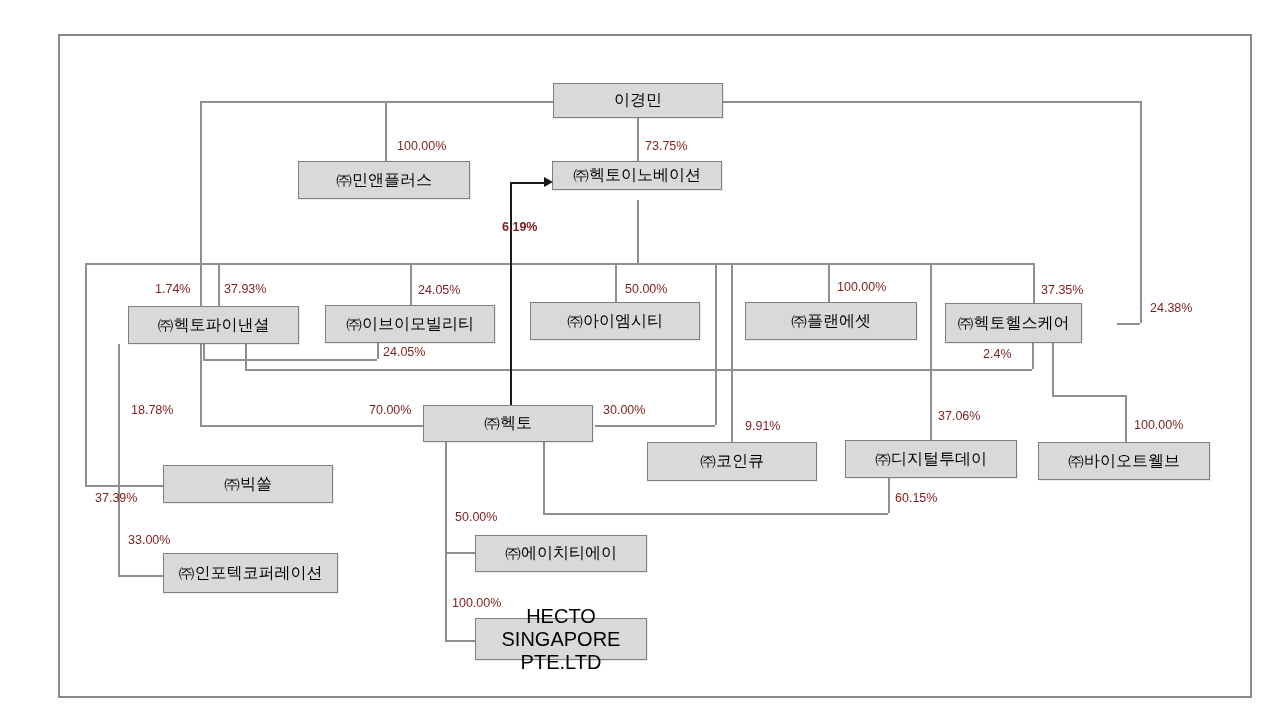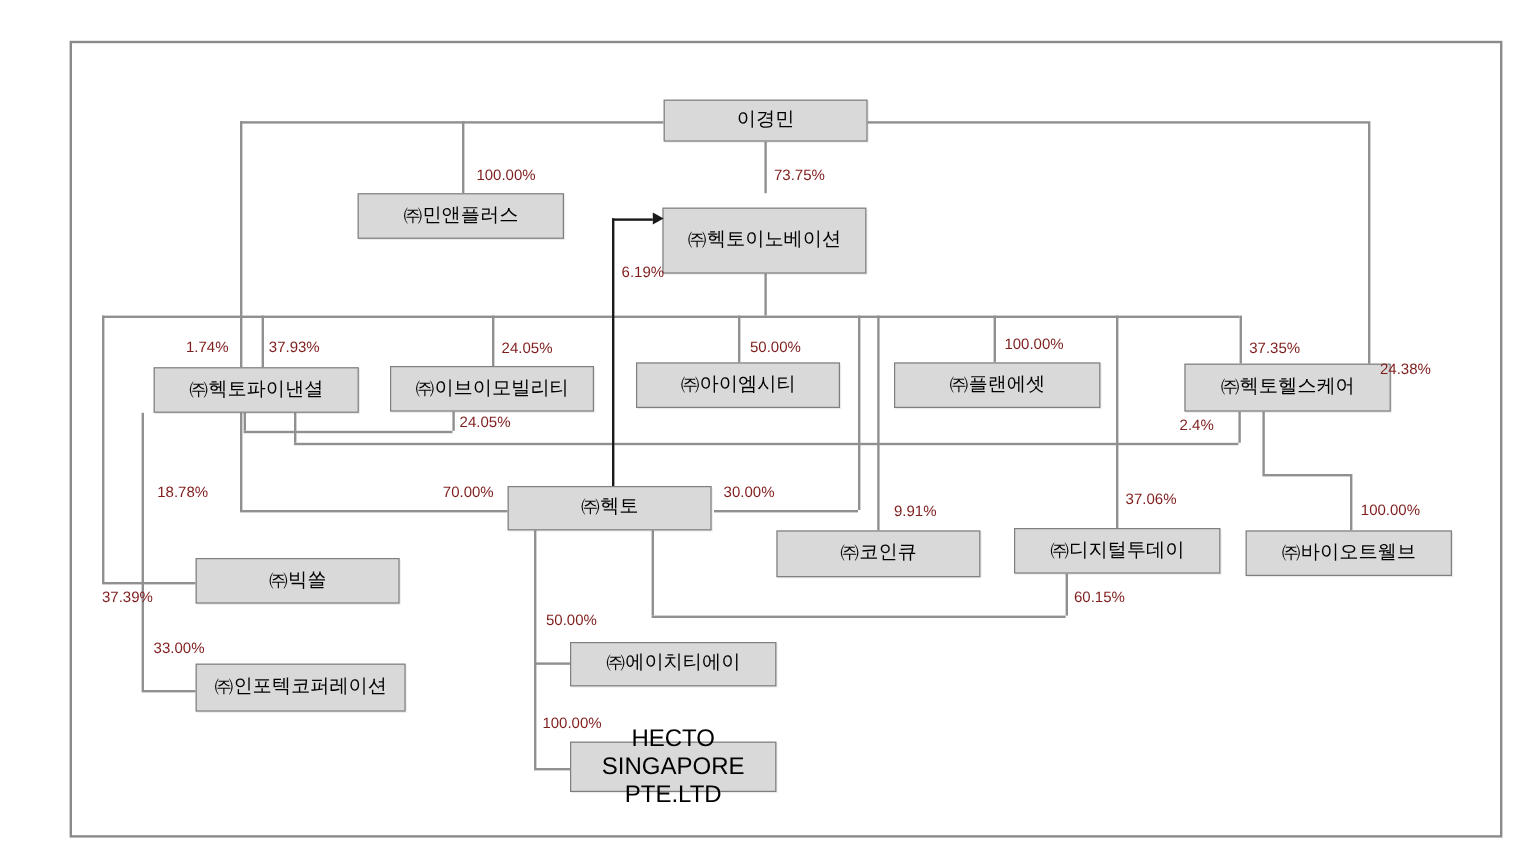--- a/index.html
+++ b/index.html
@@ -77,36 +77,36 @@
       <div class="edge" style="left: 1125px; top: 395px; width: 1.5px; height: 47px;"></div>
       <div class="edge black" style="left: 510px; top: 182px; width: 1.8px; height: 224px;"></div>
     </div>
   <div id="nodes">
       <div class="node" style="left: 553px; top: 83px; width: 170px; height: 35px;">
     <span class="node-label">이경민</span>
   </div>
       <div class="node" style="left: 298px; top: 161px; width: 172px; height: 38px;">
     <span class="node-label">㈜민앤플러스</span>
   </div>
-      <div class="node" style="left: 552px; top: 173px; width: 170px; height: 55px;">
+      <div class="node" style="left: 552px; top: 161px; width: 170px; height: 29px;">
     <span class="node-label">㈜헥토이노베이션</span>
   </div>
       <div class="node" style="left: 112px; top: 306px; width: 171px; height: 38px; margin-left: 16px;">
     <span class="node-label">㈜헥토파이낸셜</span>
   </div>
       <div class="node" style="left: 325px; top: 305px; width: 170px; height: 38px;">
     <span class="node-label">㈜이브이모빌리티</span>
   </div>
       <div class="node" style="left: 530px; top: 302px; width: 170px; height: 38px;">
     <span class="node-label">㈜아이엠시티</span>
   </div>
       <div class="node" style="left: 745px; top: 302px; width: 172px; height: 38px;">
     <span class="node-label">㈜플랜에셋</span>
   </div>
-      <div class="node" style="left: 987px; top: 303px; width: 172px; height: 40px;">
+      <div class="node" style="left: 945px; top: 303px; width: 137px; height: 40px;">
     <span class="node-label">㈜헥토헬스케어</span>
   </div>
       <div class="node" style="left: 423px; top: 405px; width: 170px; height: 37px;">
     <span class="node-label">㈜헥토</span>
   </div>
       <div class="node" style="left: 163px; top: 465px; width: 170px; height: 38px;">
     <span class="node-label">㈜빅쏠</span>
   </div>
       <div class="node" style="left: 647px; top: 442px; width: 170px; height: 39px;">
     <span class="node-label">㈜코인큐</span>
@@ -124,36 +124,36 @@
     <span class="node-label">㈜에이치티에이</span>
   </div>
       <div class="node small" style="left: 475px; top: 618px; width: 172px; height: 42px;">
     <span class="node-label">HECTO SINGAPORE
 PTE.LTD</span>
   </div>
     </div>
   <div id="labels">
       <div class="pct" style="left: 397px; top: 140px;">100.00%</div>
       <div class="pct" style="left: 645px; top: 140px;">73.75%</div>
-      <div class="pct" style="left: 518px; top: 221px;">6.19%</div>
+      <div class="pct" style="left: 502px; top: 221px; font-weight: bold;">6.19%</div>
       <div class="pct" style="left: 155px; top: 283px;">1.74%</div>
       <div class="pct" style="left: 224px; top: 283px;">37.93%</div>
       <div class="pct" style="left: 418px; top: 284px;">24.05%</div>
       <div class="pct" style="left: 625px; top: 283px;">50.00%</div>
       <div class="pct" style="left: 837px; top: 281px;">100.00%</div>
       <div class="pct" style="left: 1041px; top: 284px;">37.35%</div>
       <div class="pct" style="left: 1150px; top: 302px;">24.38%</div>
       <div class="pct" style="left: 383px; top: 346px;">24.05%</div>
       <div class="pct" style="left: 983px; top: 348px;">2.4%</div>
       <div class="pct" style="left: 131px; top: 404px;">18.78%</div>
       <div class="pct" style="left: 369px; top: 404px;">70.00%</div>
       <div class="pct" style="left: 603px; top: 404px;">30.00%</div>
       <div class="pct" style="left: 745px; top: 420px;">9.91%</div>
       <div class="pct" style="left: 938px; top: 410px;">37.06%</div>
       <div class="pct" style="left: 1134px; top: 419px;">100.00%</div>
-      <div class="pct" style="left: 61px; top: 492px; padding-left: 24px;">37.39%</div>
+      <div class="pct" style="left: 71px; top: 492px; padding-left: 24px;">37.39%</div>
       <div class="pct" style="left: 128px; top: 534px;">33.00%</div>
       <div class="pct" style="left: 455px; top: 511px;">50.00%</div>
       <div class="pct" style="left: 452px; top: 597px;">100.00%</div>
       <div class="pct" style="left: 895px; top: 492px;">60.15%</div>
     </div>
   <div id="arrow-head" style="left: 544px; top: 177px;"></div>
 </div>
 
 </body></html>

